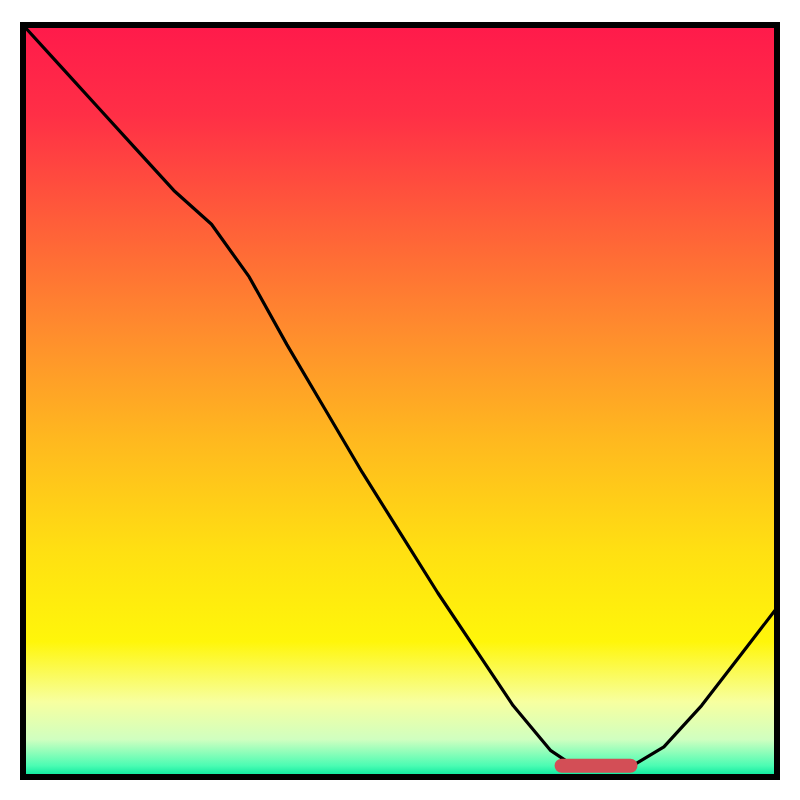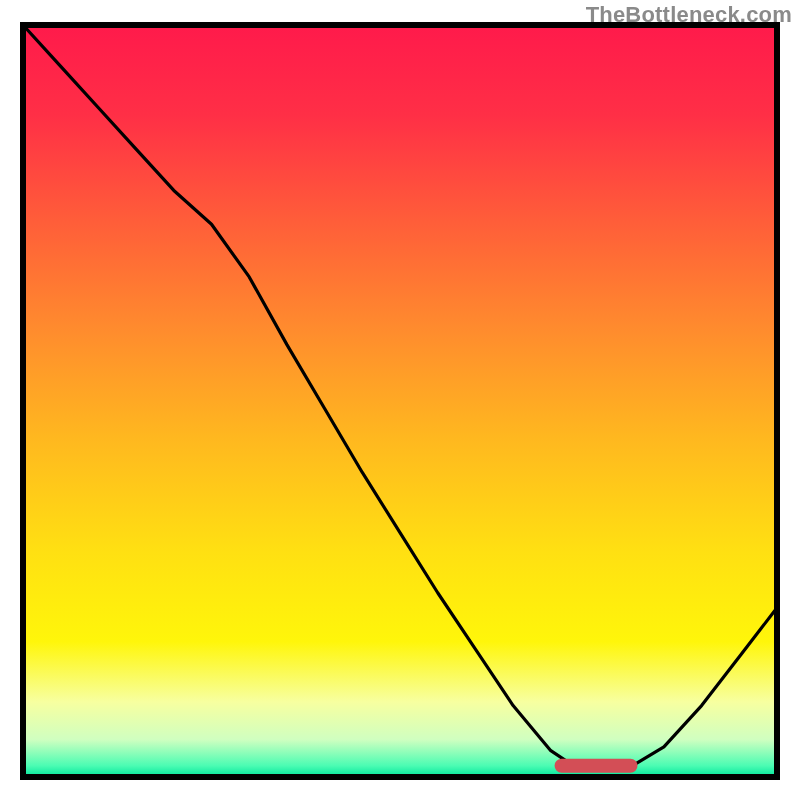--- a/index.html
+++ b/index.html
@@ -33,21 +33,20 @@
     height: 758px;
   }
   .plot svg {
     display: block;
   }
 </style>
 </head>
 <body>
 
 <div class="container">
-  <div class="watermark">TheBottleneck.com</div>
 
   <div class="plot">
     <svg id="chart-svg" width="760" height="758" viewBox="0 0 760 758">
       <defs>
         <linearGradient id="bg-grad" x1="0" y1="0" x2="0" y2="1">
             <stop offset="0%" stop-color="#ff1a4b"></stop>
             <stop offset="12%" stop-color="#ff2f46"></stop>
             <stop offset="25%" stop-color="#ff5a3a"></stop>
             <stop offset="40%" stop-color="#ff8a2e"></stop>
             <stop offset="55.00000000000001%" stop-color="#ffb81f"></stop>

